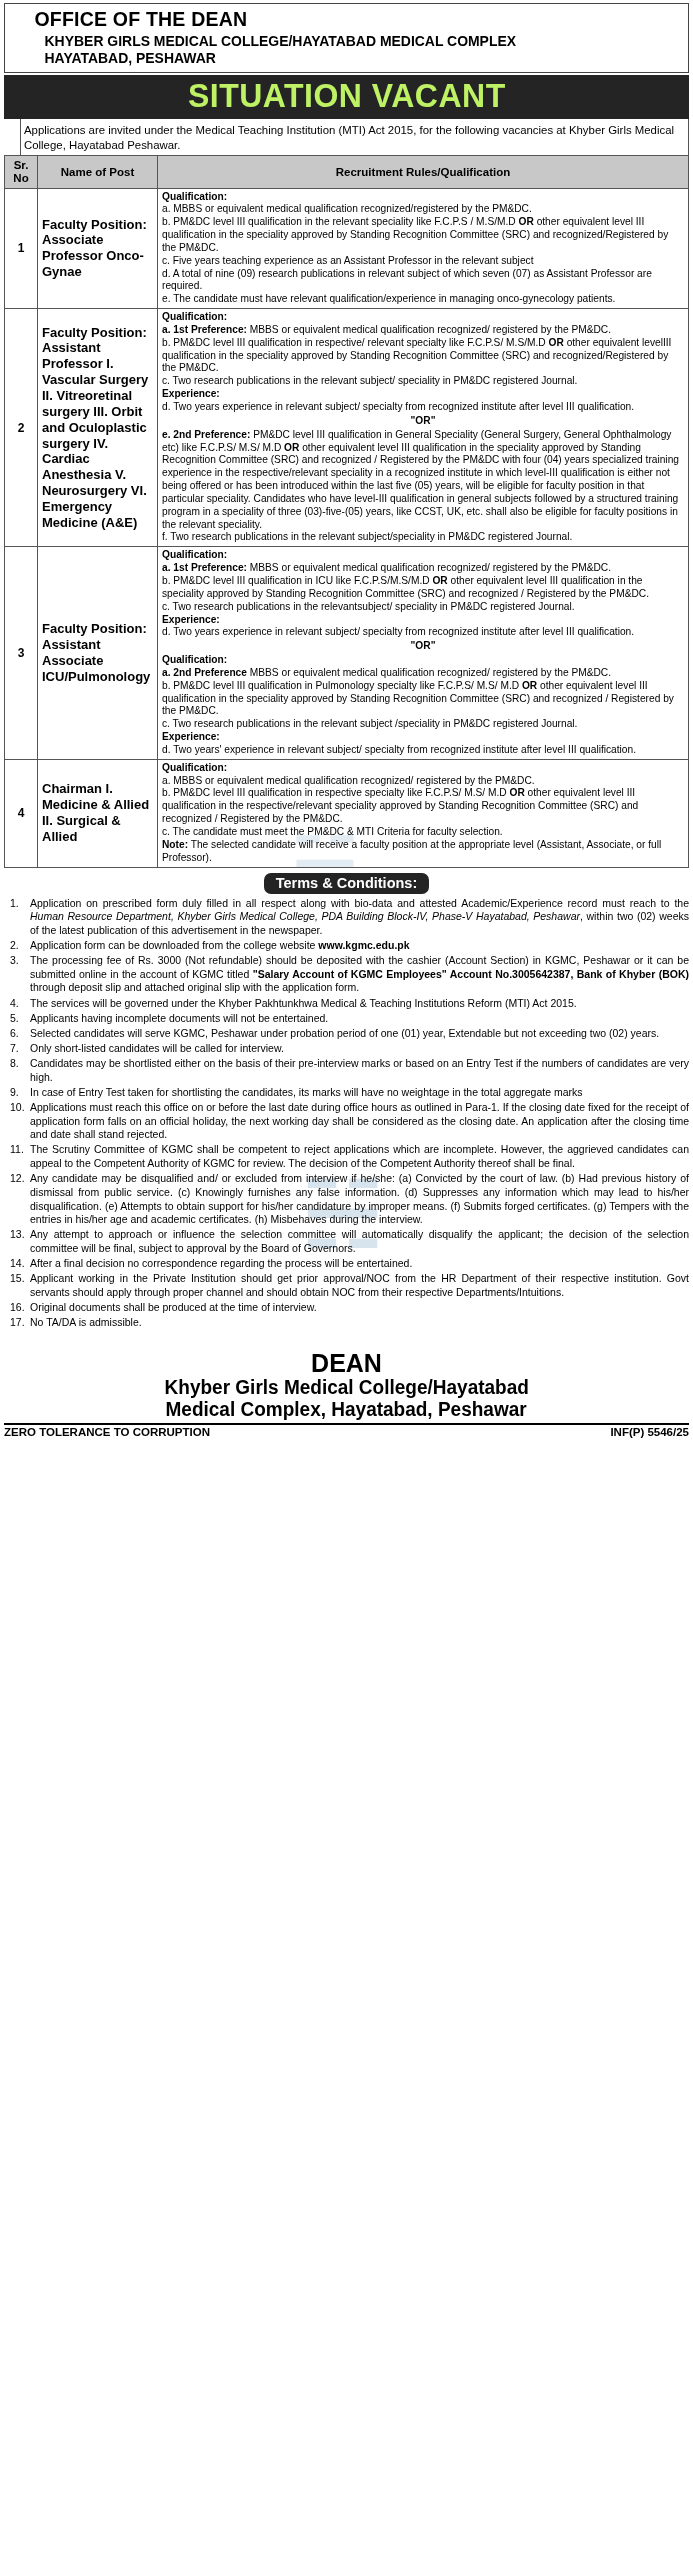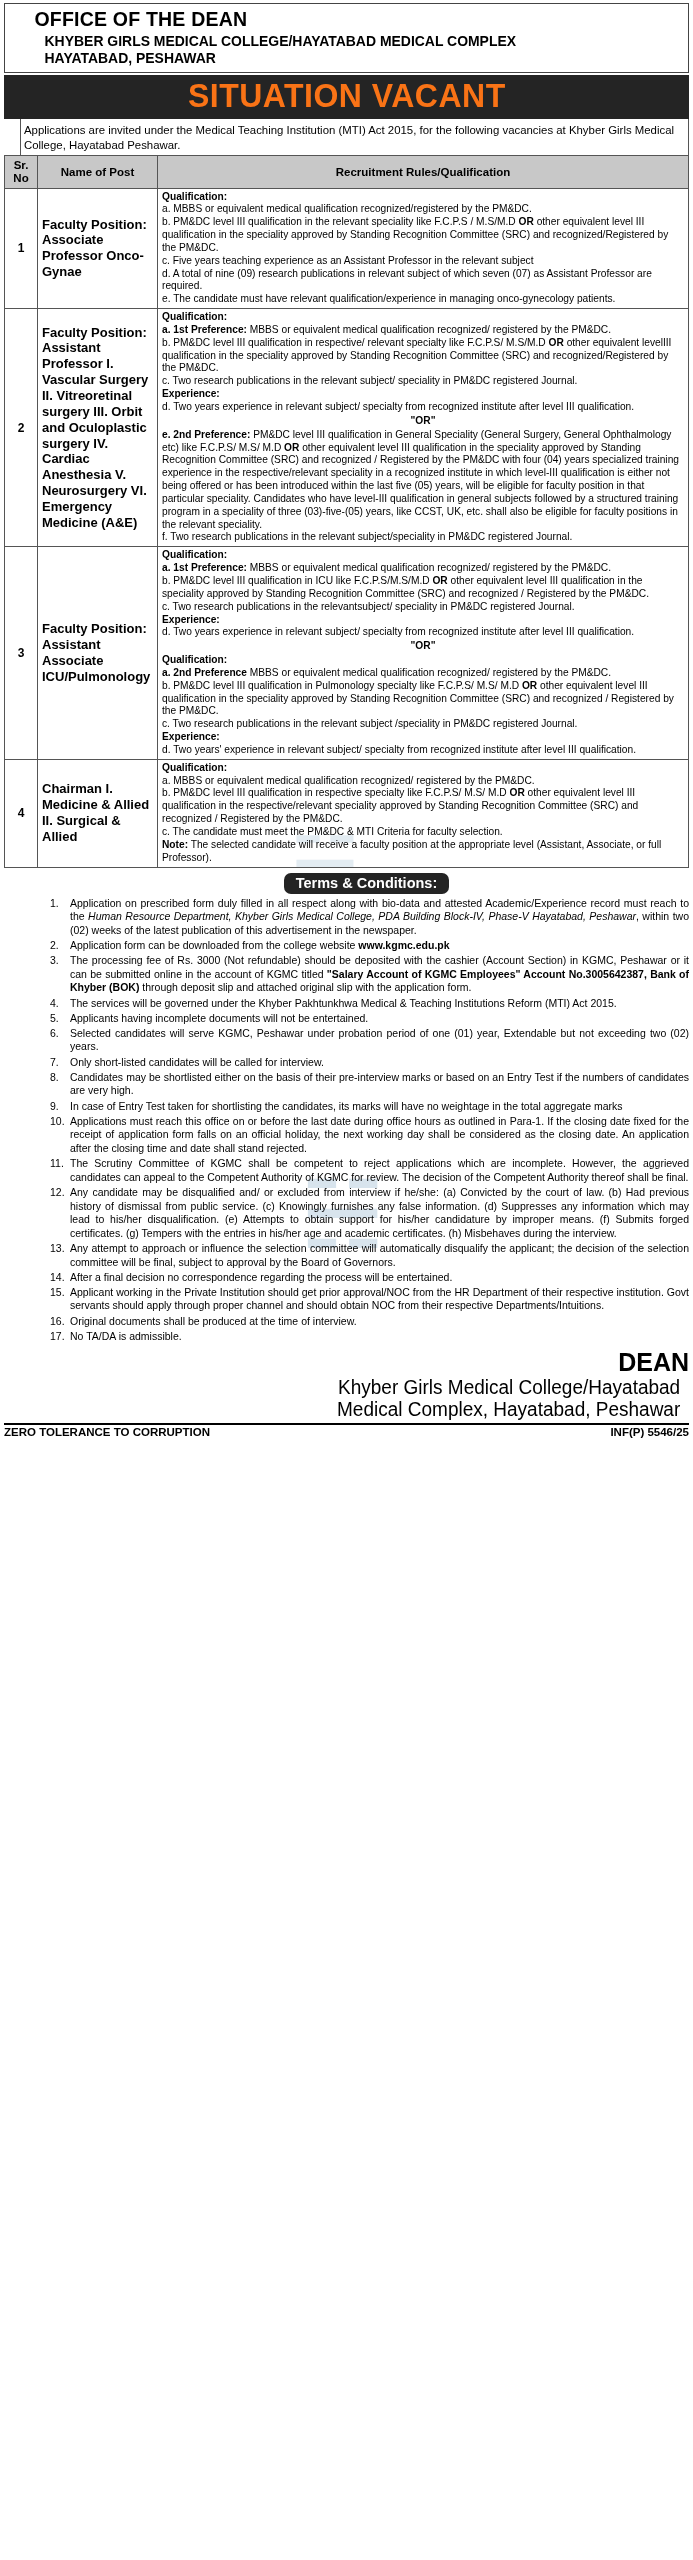--- a/index.html
+++ b/index.html
@@ -40,21 +40,21 @@
     margin-top:1px;
   }
   .hdr-l3{
     font-size:15.5px;
     font-weight:bold;
     line-height:1.12;
     transform:scaleX(0.9);
   }
   .banner{
     background:#242424;
-    color:#f97316;
+    color:#bef264;
     text-align:center;
     font-size:33px;
     font-weight:bold;
     line-height:1.02;
     padding:4px 0 6px 0;
     margin-top:2px;
     letter-spacing:.5px;
   }
   .banner span{display:inline-block;transform:scaleX(0.97);}
 
@@ -133,31 +133,31 @@
     left:6px;
     top:0;
     width:18px;
     text-align:left;
   }
   ol.terms b{font-weight:bold;}
   ol.terms i{font-style:italic;font-weight:normal;}
 
   
   .foot{
-    text-align:right;
-    margin-top:6px;
+    text-align:center;
+    margin-top:20px;
   }
   .foot-dean{
     font-size:25px;
     font-weight:bold;
     line-height:1.05;
   }
   .foot-l1,.foot-l2{
     font-size:20px;
-    font-weight:normal;
+    font-weight:bold;
     line-height:1.1;
   }
   .foot-l1 span,.foot-l2 span{display:inline-block;transform:scaleX(0.95);}
   .footbar{
     display:flex;
     justify-content:space-between;
     align-items:flex-end;
     border-top:2px solid #000;
     margin-top:3px;
     padding-top:1px;
@@ -180,21 +180,21 @@
     position:absolute;
     left:290px;
     top:820px;
     font-size:78px;
     color:#c3d6e4;
     opacity:.45;
     font-family:"DejaVu Serif", serif;
     pointer-events:none;
     z-index:0;
   }
-  table.jobs, .terms-head, ol.terms, .foot{position:relative;z-index:1;padding-left:40px;}
+  table.jobs, .terms-head, ol.terms, .foot{position:relative;z-index:1;}
 </style>
 </head>
 <body>
 
 <div class="page">
 
   <div class="wm2">☵</div>
   <div class="wm">☵</div>
 
   <div class="hdr-box">

